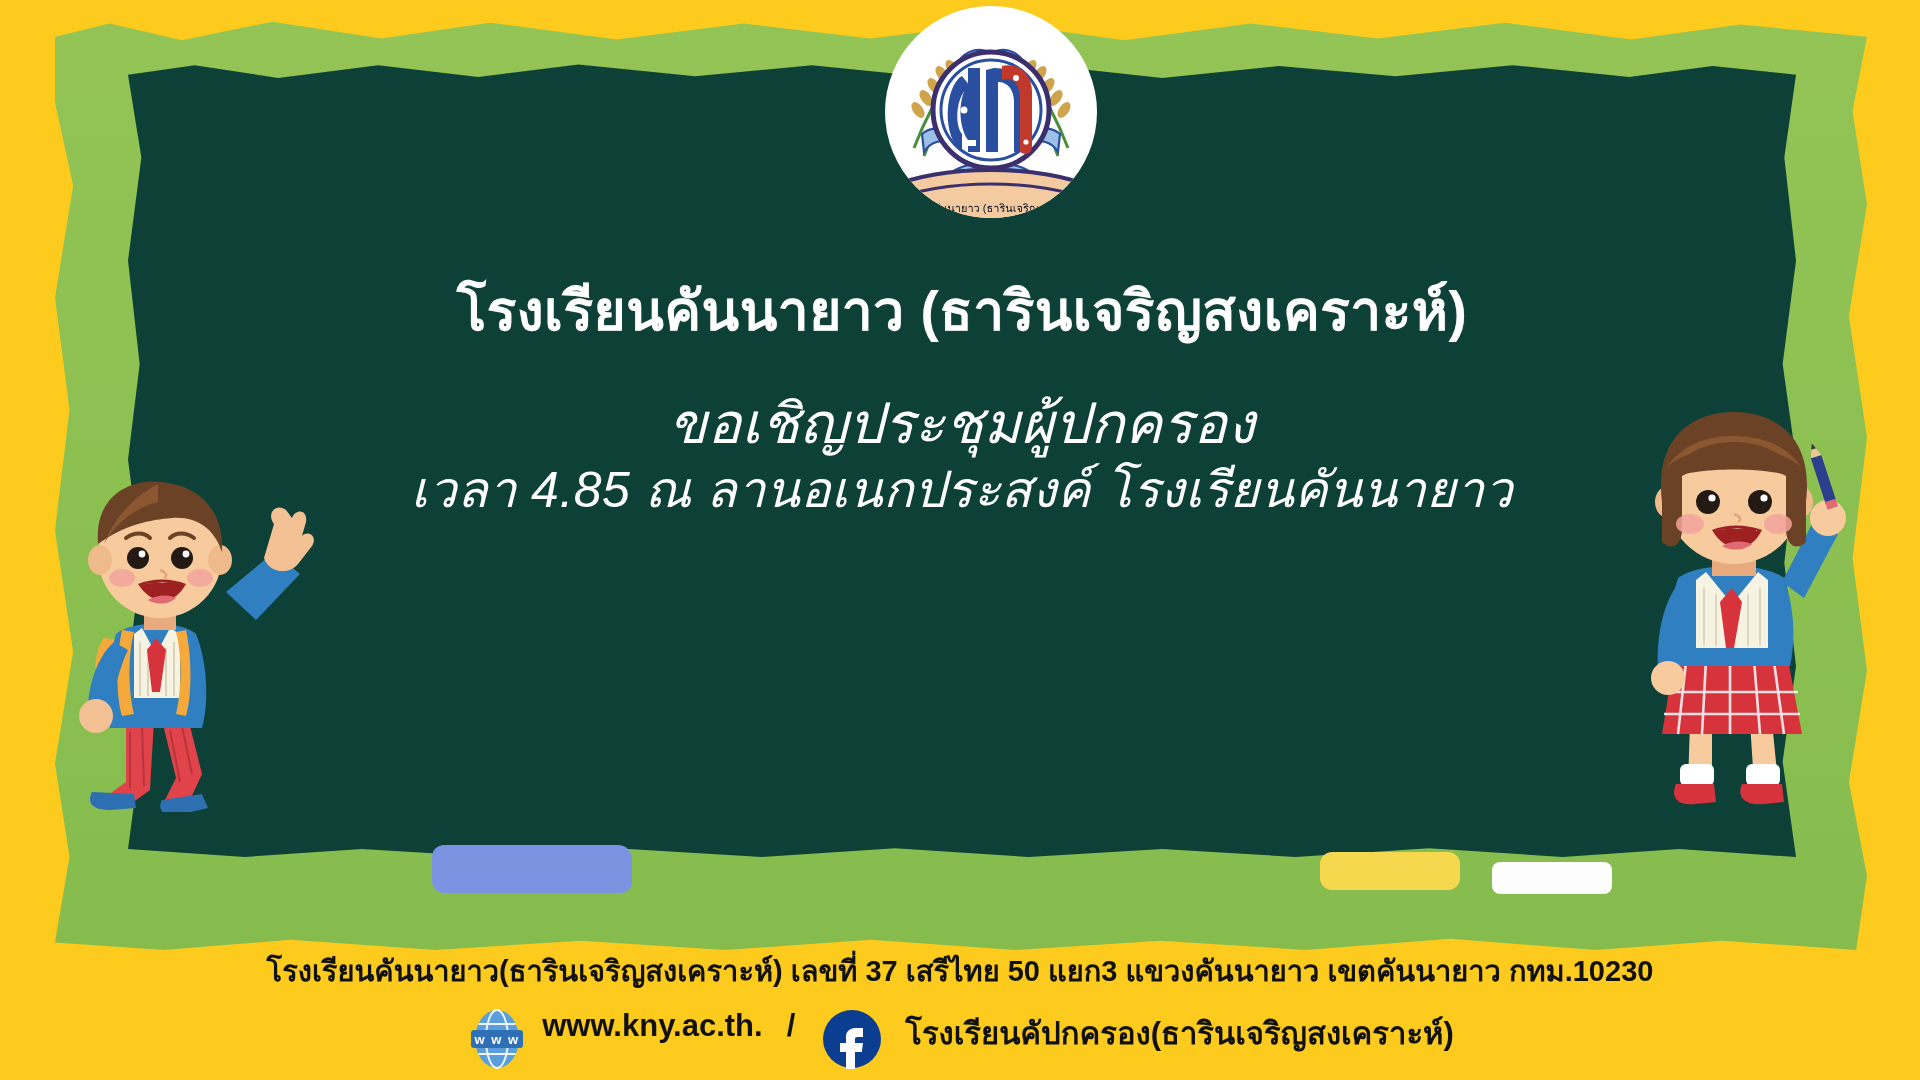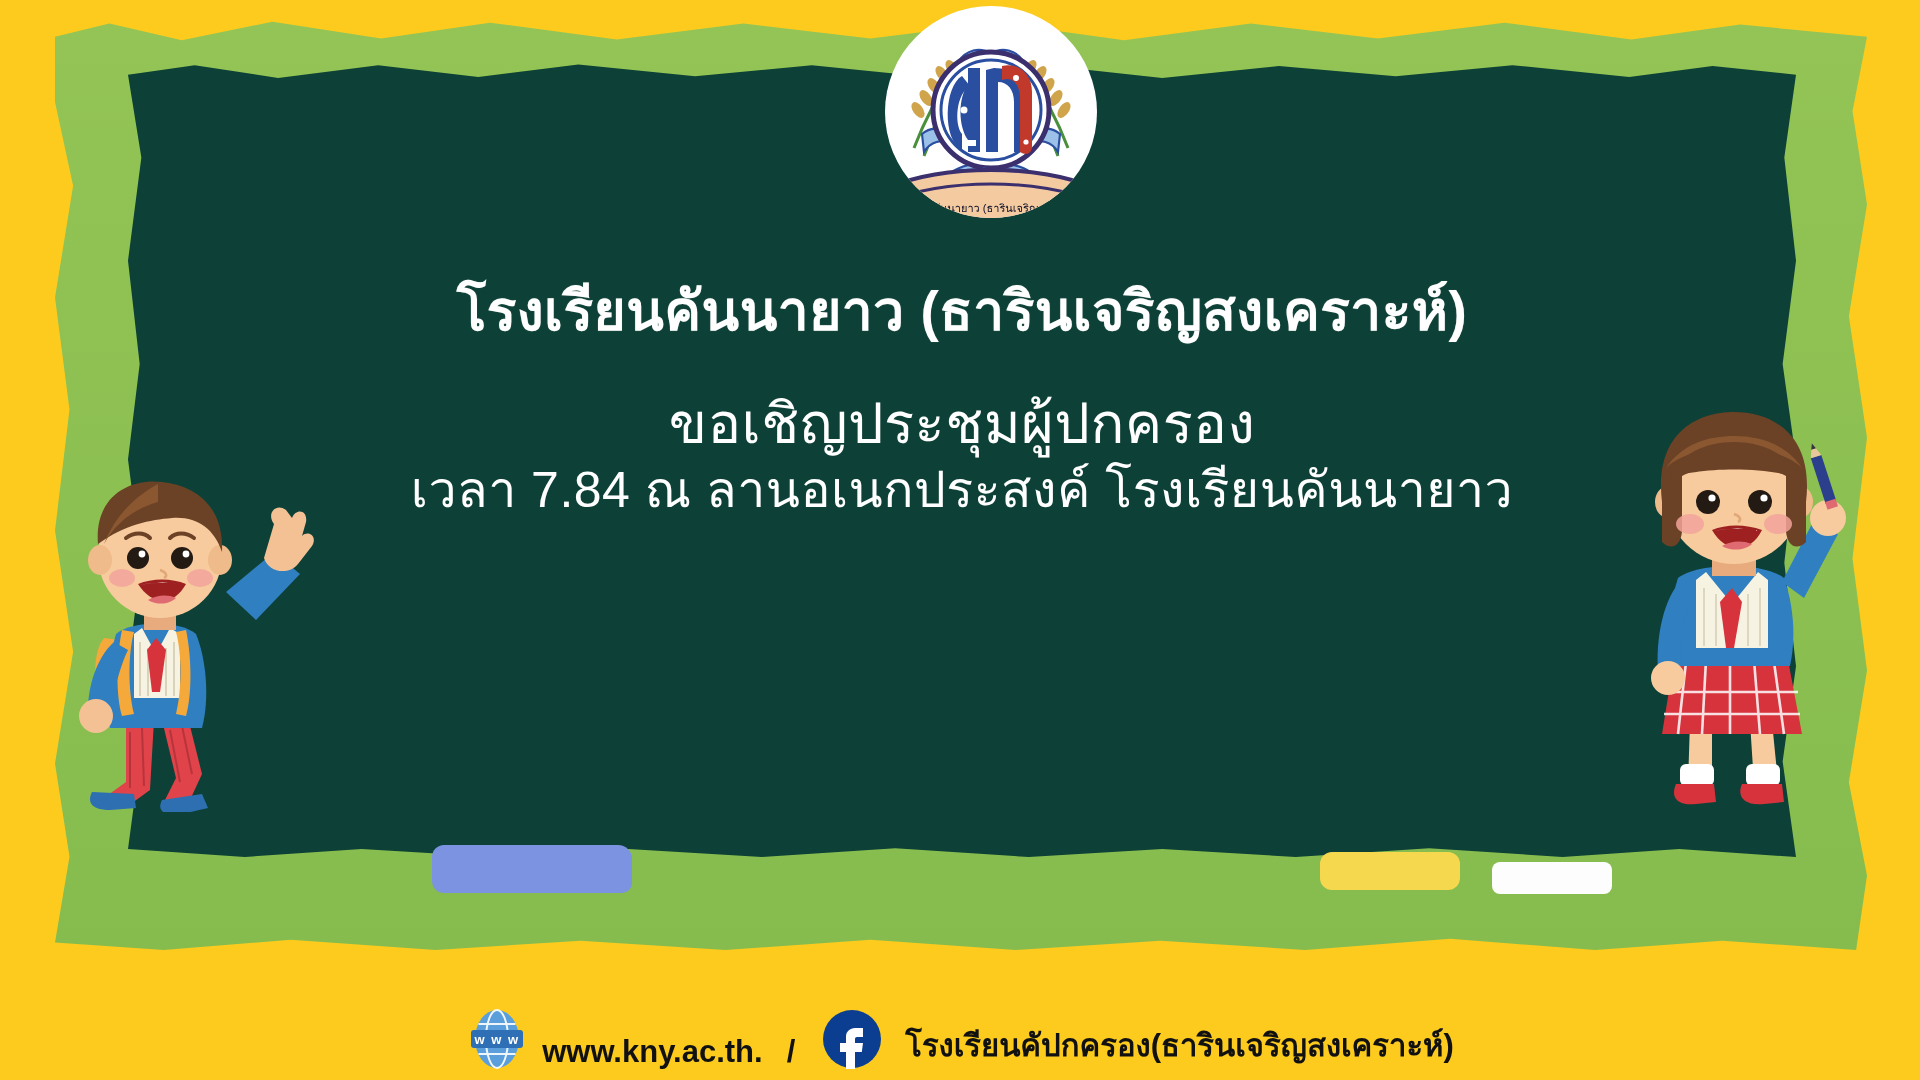--- a/index.html
+++ b/index.html
@@ -80,20 +80,21 @@
     letter-spacing: 0.5px;
     line-height: 1.15;
     text-shadow: 0 0 1px rgba(255,255,255,.35);
   }
   .invite-lines {
     margin-top: 46px;
     font-size: 56px;
     font-weight: 400;
     line-height: 1.24;
     letter-spacing: 0.5px;
+    font-style: italic;
   }
   .invite-lines .ln { display: block; white-space: pre; }
   .invite-lines .ln-last { font-size: 50px; }
 
   
   .mascot { position: absolute; }
   .mascot-boy  { left: 30px;  top: 452px; width: 310px; height: 360px; }
   .mascot-girl { left: 1582px; top: 392px; width: 320px; height: 430px; }
   .mascot svg { display: block; width: 100%; height: 100%; }
 
@@ -105,21 +106,21 @@
     font-size: 29px;
     font-weight: bold;
     color: #111111;
     letter-spacing: 0px;
     white-space: nowrap;
   }
   .footer-links {
     position: absolute;
     left: 0; top: 1008px; width: 1920px;
     display: flex;
-    align-items: flex-end;
+    align-items: flex-start;
     justify-content: center;
     gap: 14px;
     color: #111111;
     font-size: 31px;
     font-weight: bold;
   }
   .globe-icon, .fb-icon { flex: 0 0 auto; display: block; }
   .globe-icon { width: 62px; height: 62px; }
   .fb-icon    { width: 62px; height: 62px; }
   .www-text   { margin-right: 10px; }
@@ -215,21 +216,21 @@
         <text x="111" y="206" font-size="11" text-anchor="middle" fill="#11112a" font-family="'Liberation Sans', sans-serif">โรงเรียนคันนายาว (ธารินเจริญสงเคราะห์)</text>
         <text x="111" y="220" font-size="10" text-anchor="middle" fill="#11112a" font-family="'Liberation Sans', sans-serif">กรุงเทพมหานคร</text>
       </g>
     </svg>
   </div>
 
   <div class="board-text">
     <div class="school-title">โรงเรียนคันนายาว (ธารินเจริญสงเคราะห์)</div>
     <div class="invite-lines">
       <span class="ln">ขอเชิญประชุมผู้ปกครอง</span>
-      <span class="ln ln-last">เวลา 7.84 ณ ลานอเนกประสงค์ โรงเรียนคันนายาว</span>
+      <span class="ln ln-last">เวลา 4.85 ณ ลานอเนกประสงค์ โรงเรียนคันนายาว</span>
     </div>
   </div>
 
   <div class="mascot mascot-boy">
     <svg viewBox="0 0 310 360" xmlns="http://www.w3.org/2000/svg">
 
       <path d="M196 140 L244 100 L270 122 L226 168 Z" fill="#2f7fc1"></path>
       <g>
         <path d="M244 72 C236 62 246 50 256 58 L262 66 C266 56 278 58 276 70 L272 84 C278 78 288 84 282 94 L268 112 C258 124 238 120 234 106 Z" fill="#f3c193"></path>
       </g>
@@ -357,20 +358,21 @@
       <ellipse cx="108" cy="132" rx="14" ry="10" fill="#f2a39a" opacity="0.85"></ellipse>
       <ellipse cx="196" cy="132" rx="14" ry="10" fill="#f2a39a" opacity="0.85"></ellipse>
 
       <path d="M130 138 C144 162 168 162 180 138 C164 132 144 132 130 138 Z" fill="#9e2020"></path>
       <path d="M132 139 C146 136 166 136 178 139 C166 136 144 136 132 139 Z" fill="#ffffff"></path>
       <path d="M140 154 C150 160 164 158 170 152 C160 148 148 149 140 154 Z" fill="#e06a72"></path>
       <path d="M152 122 C158 124 160 128 156 130" stroke="#e0a878" stroke-width="2.6" fill="none"></path>
     </svg>
   </div>
 
+  <div class="footer-address">โรงเรียนคันนายาว(ธารินเจริญสงเคราะห์) เลขที่ 37 เสรีไทย 50 แยก3 แขวงคันนายาว เขตคันนายาว กทม.10230</div>
 
   <div class="footer-links">
     <span class="globe-icon">
       <svg viewBox="0 0 62 62" xmlns="http://www.w3.org/2000/svg">
         <ellipse cx="31" cy="31" rx="22" ry="29" fill="#5a9fdb"></ellipse>
         <g stroke="#ffffff" stroke-width="2" fill="none" opacity="0.9">
           <ellipse cx="31" cy="31" rx="11" ry="29"></ellipse>
           <path d="M9 31 H53"></path>
           <path d="M12.5 16 H49.5"></path>
           <path d="M12.5 46 H49.5"></path>

